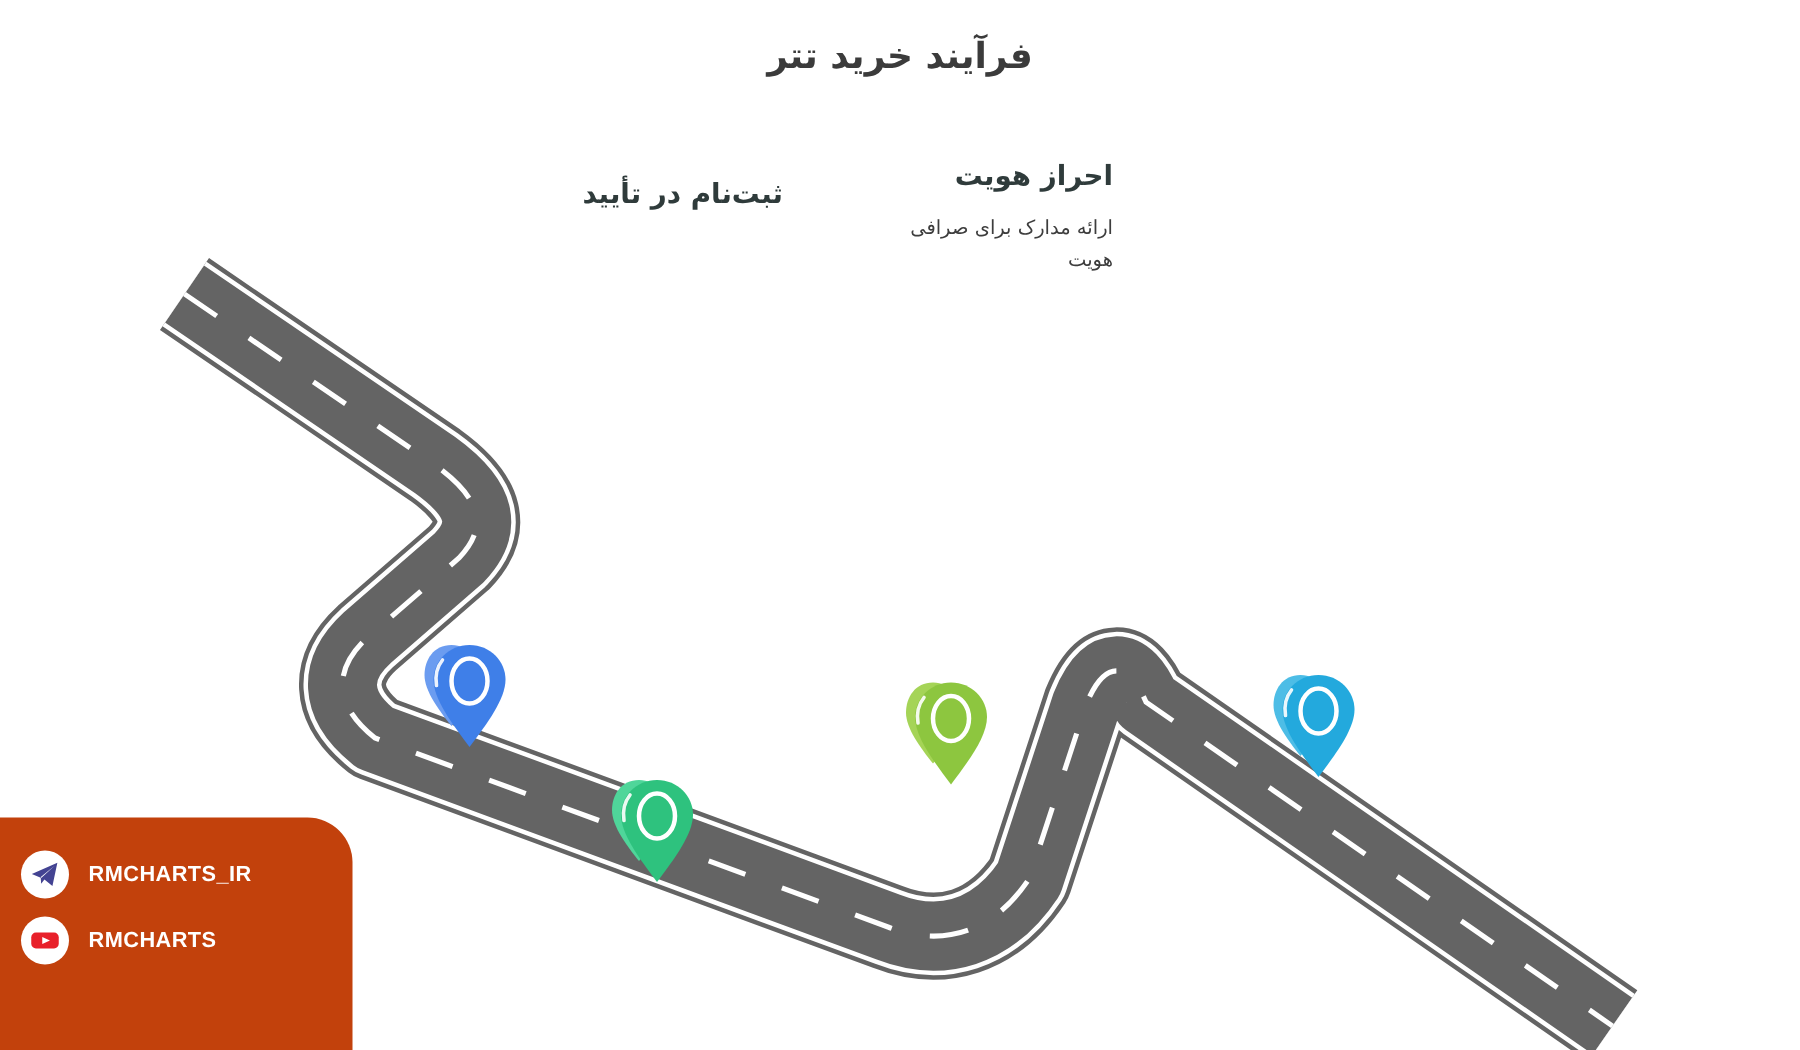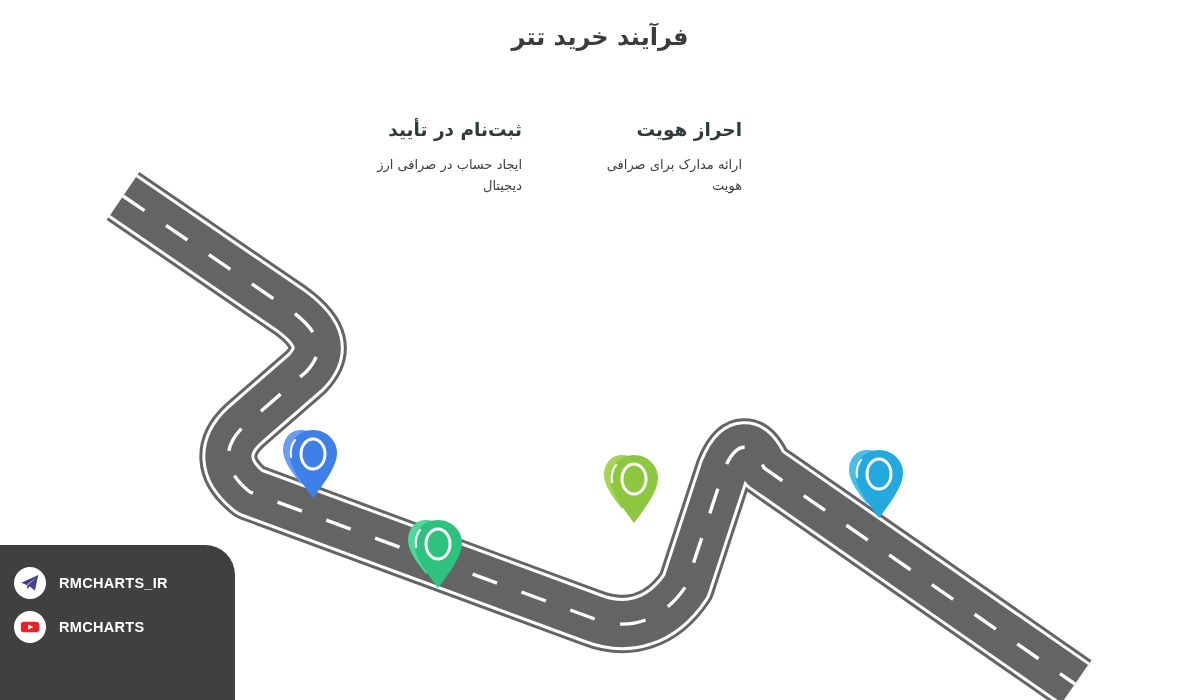--- a/index.html
+++ b/index.html
@@ -64,37 +64,37 @@
   }
   .step-desc {
     font-size: 13px;
     font-weight: normal;
     color: #3d3d3d;
     line-height: 1.65;
     margin: 0;
   }
 
   .step-1 { top: 118px; right: 678px; width: 162px; }
-  .step-2 { top: 118px; right: 458px; width: 142px; }
+  .step-2 { top: 106px; right: 458px; width: 142px; }
   .step-3 { top: 118px; right: 228px; width: 172px; }
   .step-4 { top: 250px; right: 678px; width: 162px; }
 
   
   .pin {
     position: absolute;
   }
 
   
   .brand-panel {
     position: absolute;
     left: 0;
     top: 545px;
     width: 235px;
     height: 155px;
-    background: #404040;
+    background: #c2410c;
     border-top-right-radius: 30px;
     direction: ltr;
     padding: 16px 0 16px 14px;
   }
   .brand-row {
     display: flex;
     align-items: center;
     height: 44px;
     gap: 13px;
   }
@@ -191,21 +191,20 @@
     <svg width="62" height="78" viewBox="0 0 62 78" xmlns="http://www.w3.org/2000/svg">
       <path d="M20 2 C8 2 2 12 2 22 C2 33 12 46 20 56 C28 46 38 33 38 22 C38 12 32 2 20 2 Z" fill="#4dbde6"></path>
       <path d="M32 2 C18 2 8 13 8 25 C8 38 20 54 32 70 C44 54 56 38 56 25 C56 13 46 2 32 2 Z" fill="#23a9dd"></path>
       <ellipse cx="32" cy="26" rx="12" ry="15" fill="none" stroke="#ffffff" stroke-width="3"></ellipse>
       <path d="M14 12 C10 17 9 23 10 29" fill="none" stroke="#ffffff" stroke-width="2.4" stroke-linecap="round" opacity="0.9"></path>
     </svg>
   </div>
 
   <div class="step step-1">
     <div class="step-title">ثبت‌نام در تأیید</div>
-    <div class="step-desc">ایجاد حساب در صرافی ارز دیجیتال</div>
   </div>
 
   <div class="step step-2">
     <div class="step-title">احراز هویت</div>
     <div class="step-desc">ارائه مدارک برای صرافی هویت</div>
   </div>
 
 
 
   <div class="brand-panel">

